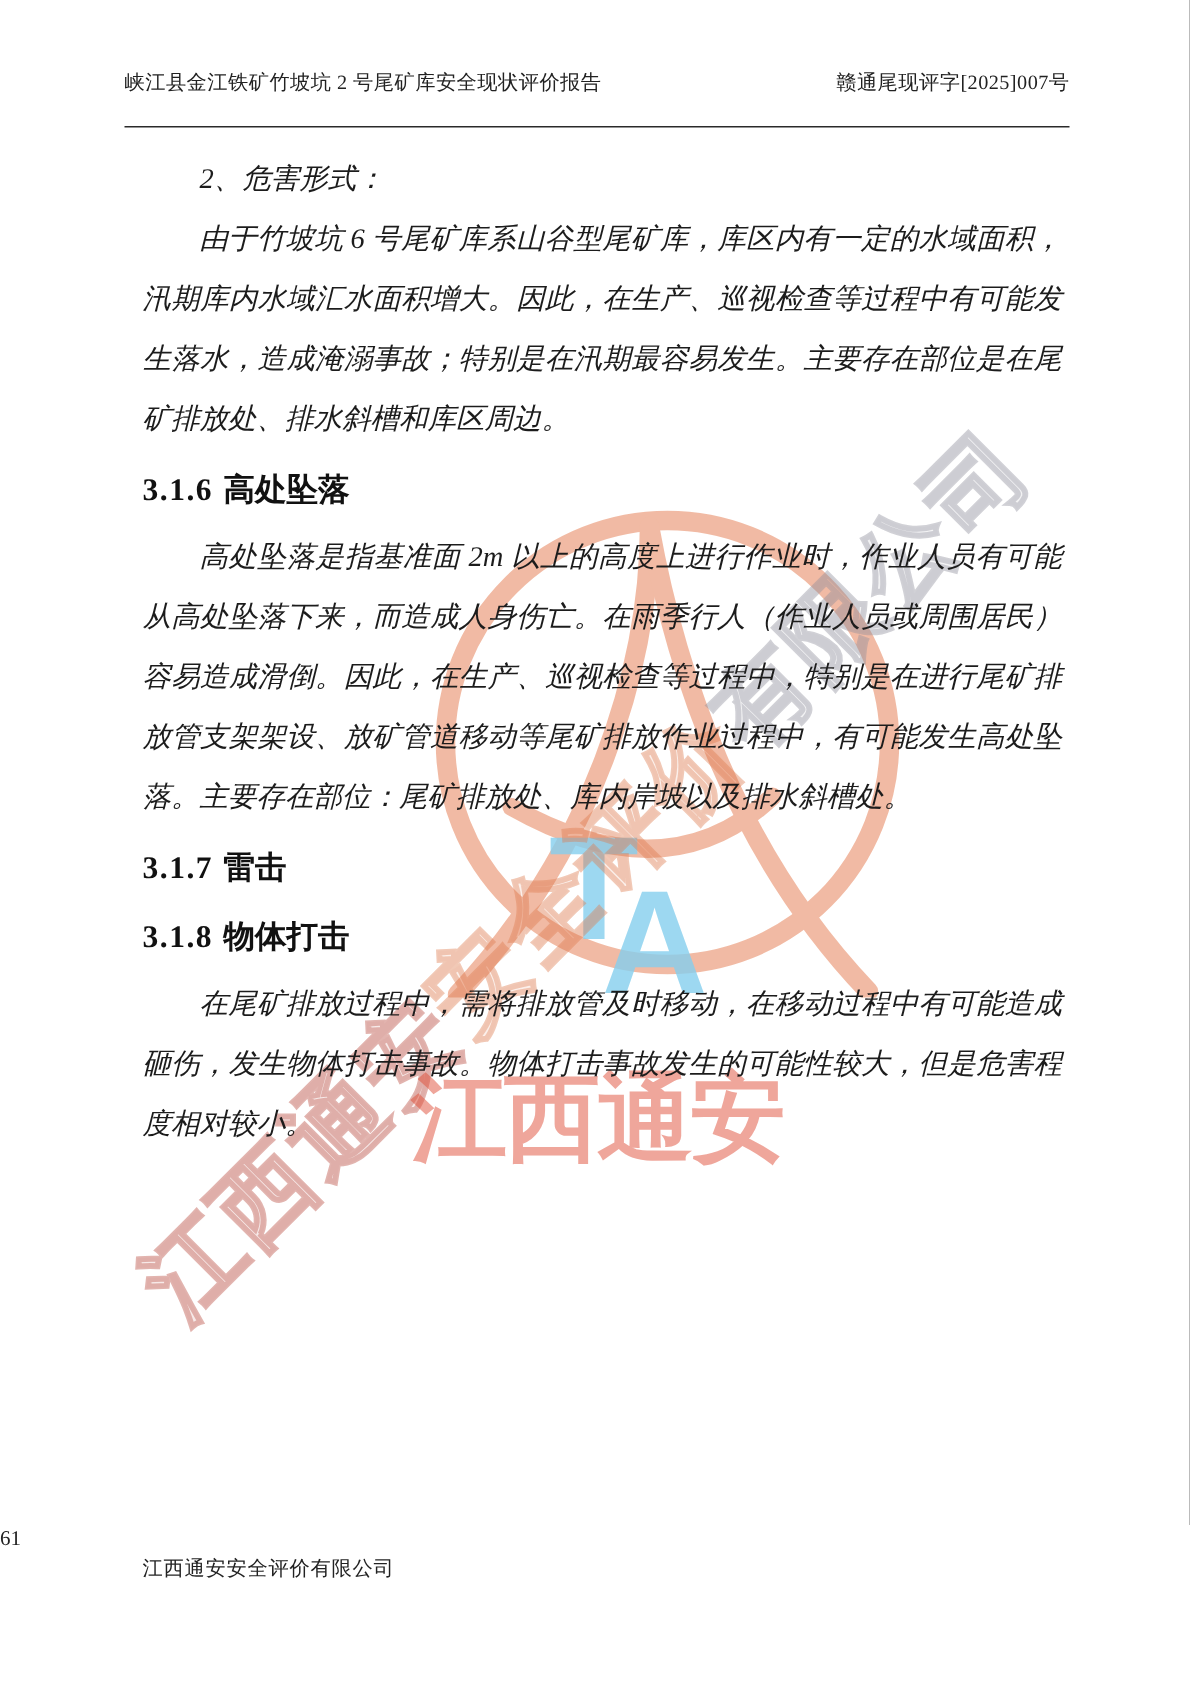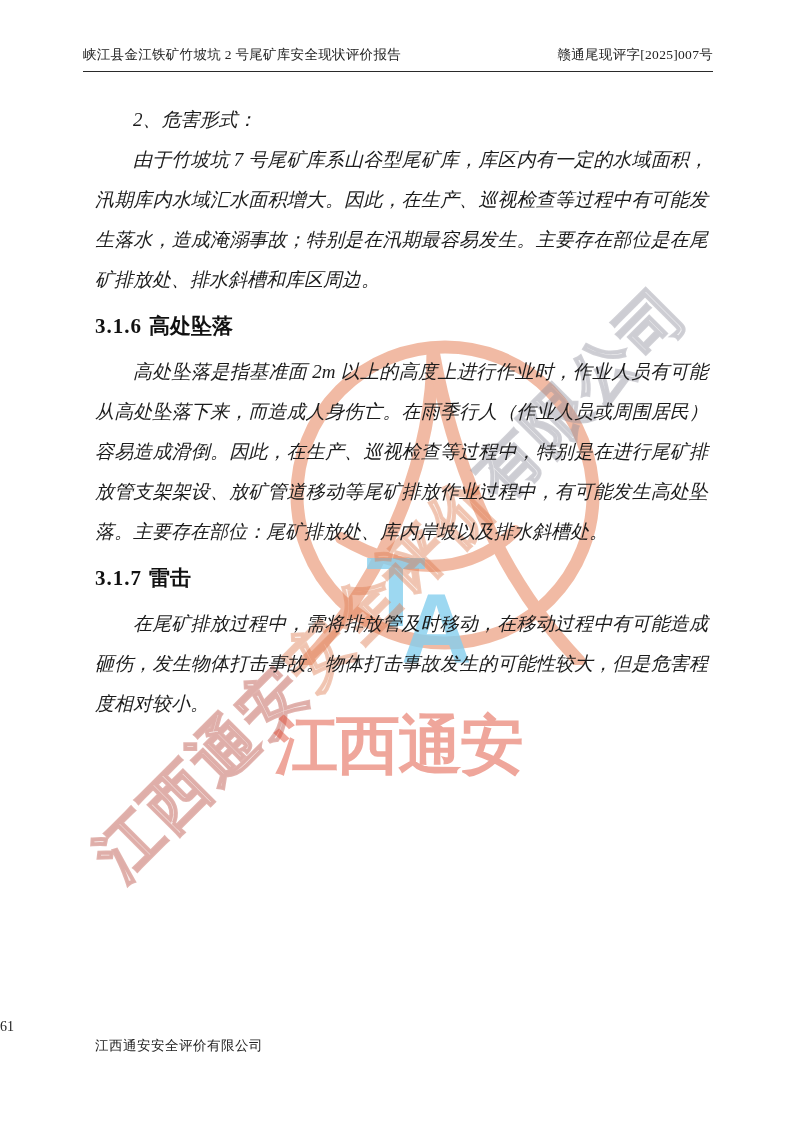--- a/index.html
+++ b/index.html
@@ -10,21 +10,21 @@
     background:#ffffff;
     overflow:hidden;
     font-family:"Liberation Serif","DejaVu Serif",serif;
     color:#1c1c1c;
   }
 
   
   .header{
     position:absolute;left:83px;right:80px;top:46px;
     display:flex;justify-content:space-between;align-items:flex-end;
-    padding-bottom:7px;
+    padding-bottom:20px;
     border-bottom:1.5px solid #2a2a2a;
     font-size:13.5px;color:#222;
     letter-spacing:0.3px;
   }
 
   
   .wm{position:absolute;inset:0;z-index:0;pointer-events:none;}
   .wm-logo{position:absolute;left:283px;top:335px;opacity:0.5;}
   .wm-ta{
     position:absolute;
@@ -95,30 +95,33 @@
     <div class="wm-stamp">江西通安</div>
   </div>
 
   <div class="header">
     <span>峡江县金江铁矿竹坡坑 2 号尾矿库安全现状评价报告</span>
     <span>赣通尾现评字[2025]007号</span>
   </div>
 
   <div class="content">
     <p>2、危害形式：</p>
-    <p>由于竹坡坑 7 号尾矿库系山谷型尾矿库，库区内有一定的水域面积，汛期库内水域汇水面积增大。因此，在生产、巡视检查等过程中有可能发生落水，造成淹溺事故；特别是在汛期最容易发生。主要存在部位是在尾矿排放处、排水斜槽和库区周边。</p>
+    <p>由于竹坡坑 6 号尾矿库系山谷型尾矿库，库区内有一定的水域面积，汛期库内水域汇水面积增大。因此，在生产、巡视检查等过程中有可能发生落水，造成淹溺事故；特别是在汛期最容易发生。主要存在部位是在尾矿排放处、排水斜槽和库区周边。</p>
 
     <h3>
       <span class="num">3.1.6</span><span>高处坠落</span>
     </h3>
     <p>高处坠落是指基准面 2m 以上的高度上进行作业时，作业人员有可能从高处坠落下来，而造成人身伤亡。在雨季行人（作业人员或周围居民）容易造成滑倒。因此，在生产、巡视检查等过程中，特别是在进行尾矿排放管支架架设、放矿管道移动等尾矿排放作业过程中，有可能发生高处坠落。主要存在部位：尾矿排放处、库内岸坡以及排水斜槽处。</p>
 
     <h3>
       <span class="num">3.1.7</span><span>雷击</span>
     </h3>
 
+    <h3>
+      <span class="num">3.1.8</span><span>物体打击</span>
+    </h3>
     <p>在尾矿排放过程中，需将排放管及时移动，在移动过程中有可能造成砸伤，发生物体打击事故。物体打击事故发生的可能性较大，但是危害程度相对较小。</p>
   </div>
 
   <div class="page-number">61</div>
   <div class="footer-company">江西通安安全评价有限公司</div>
 
 </div>
 
 </body></html>

